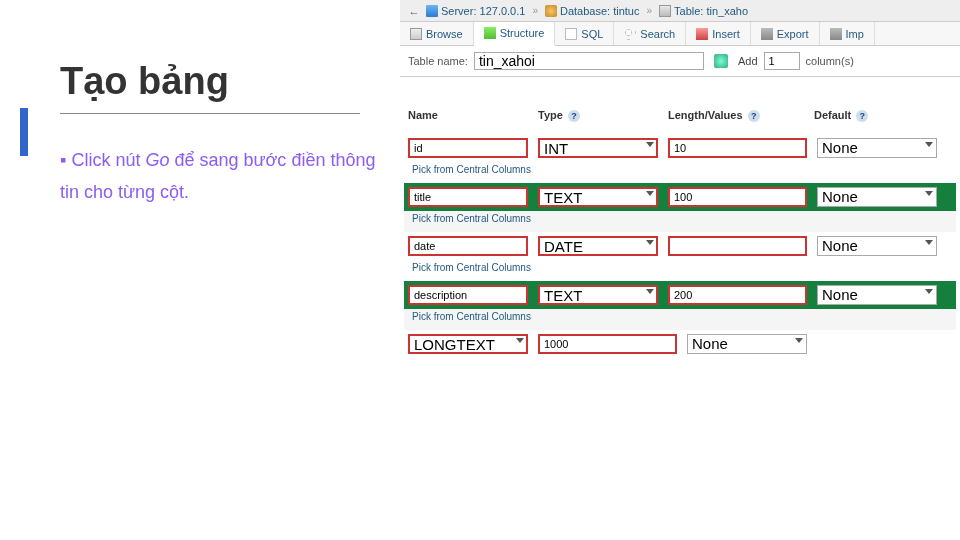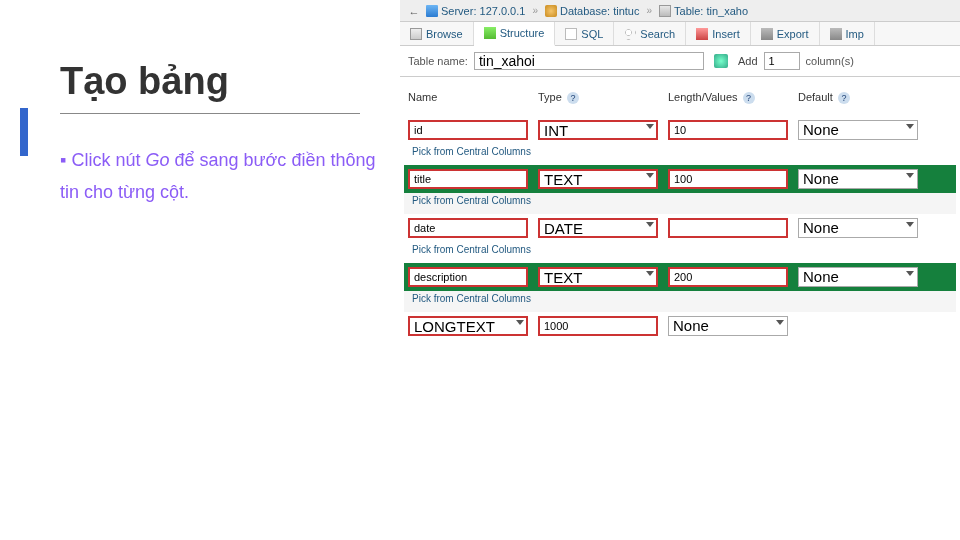--- a/index.html
+++ b/index.html
@@ -33,32 +33,32 @@
   .ico-export { background: linear-gradient(#bbb,#888); }
   .ico-import { background: linear-gradient(#bbb,#888); }
   .tablename { display: flex; align-items: center; padding: 6px 8px; background: #fff; border-bottom: 1px solid #ccc; }
   .tablename label { margin-right: 6px; color: #555; }
   .tablename input.tn { width: 230px; height: 18px; border: 1px solid #aaa; padding: 0 4px; font-size: 14px; }
   .tablename .dbico { width: 14px; height: 14px; margin: 0 10px; background: radial-gradient(circle,#7fc,#3a8); border-radius: 2px; }
   .tablename .addlbl { margin-right: 6px; color: #444; }
   .tablename input.add { width: 36px; height: 18px; border: 1px solid #aaa; padding: 0 4px; font-size: 11px; }
   .tablename .cols { margin-left: 6px; color: #555; }
   .grid { padding: 8px 4px 4px; }
-  .hdr { display: flex; padding: 6px 4px 12px; font-weight: normal; color: #333; }
+  .hdr { display: flex; padding: 6px 4px 12px; font-weight: bold; color: #333; margin-top: 18px; }
   .hdr .c1 { width: 130px; }
   .hdr .c2 { width: 130px; }
-  .hdr .c3 { width: 130px; }
+  .hdr .c3 { width: 146px; }
   .hdr .c4 { width: 130px; }
   .help { display: inline-block; width: 12px; height: 12px; border-radius: 50%; background: #cde; color: #247; font-size: 9px; line-height: 12px; text-align: center; margin-left: 2px; }
   .row { display: flex; align-items: center; padding: 4px; }
   .row.alt { background: #15803d; }
   .cell { margin-right: 10px; }
   .cell.c1 { width: 120px; }
   .cell.c2 { width: 120px; }
-  .cell.c3 { width: 120px; }
+  .cell.c3 { width: 139px; }
   .cell.c4 { width: 120px; }
   .rinput { width: 100%; height: 20px; border: 2px solid #c33; padding: 0 4px; font-size: 11px; background: #fff; }
   .rselect-wrap { position: relative; width: 100%; height: 20px; }
   .rselect { width: 100%; height: 20px; border: 2px solid #c33; background: #fff; padding: 0 18px 0 4px; font-size: 15px; appearance: none; -webkit-appearance: none; }
   .rselect.noerr { border: 1px solid #aaa; }
   .rselect-arrow { position: absolute; right: 4px; top: 4px; width: 0; height: 0; border-left: 4px solid transparent; border-right: 4px solid transparent; border-top: 5px solid #555; pointer-events: none; }
   .pick { padding: 2px 4px 8px 8px; font-size: 10px; color: #235a81; cursor: pointer; }
 </style>
 </head>
 <body>

